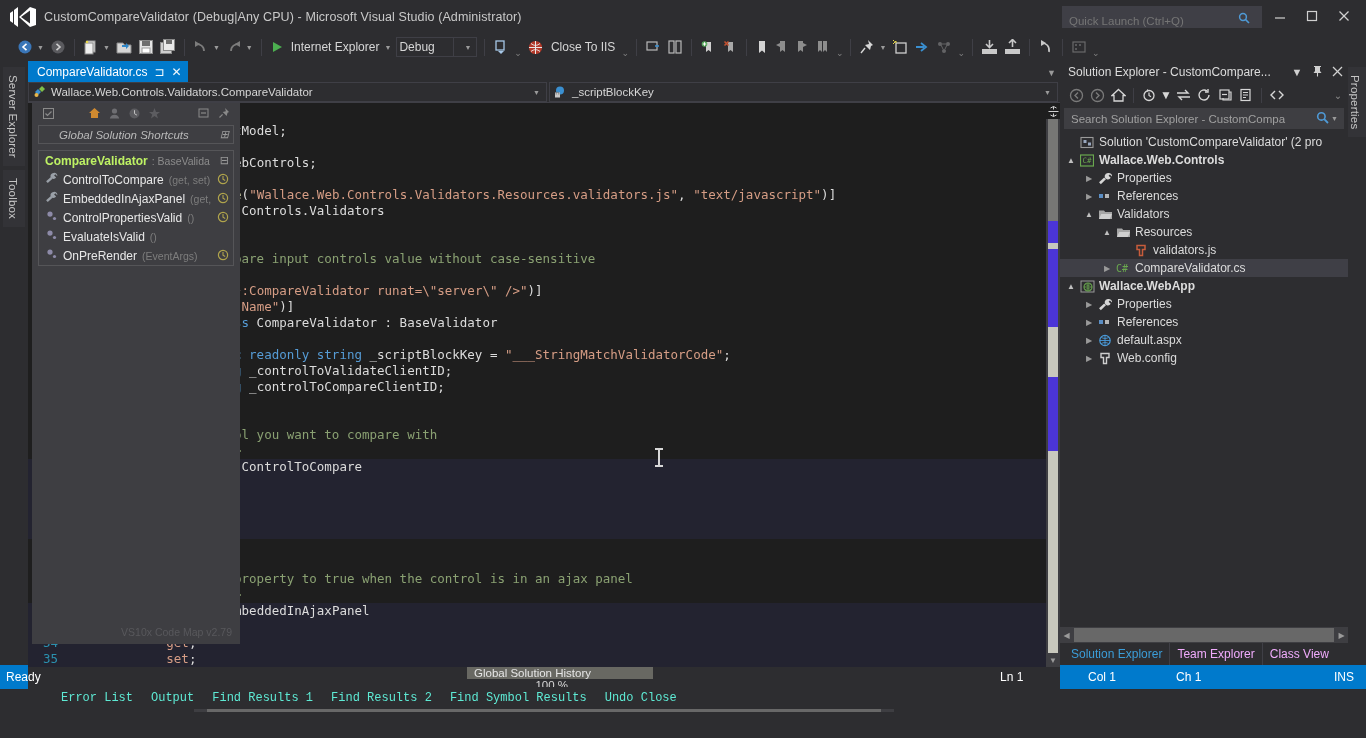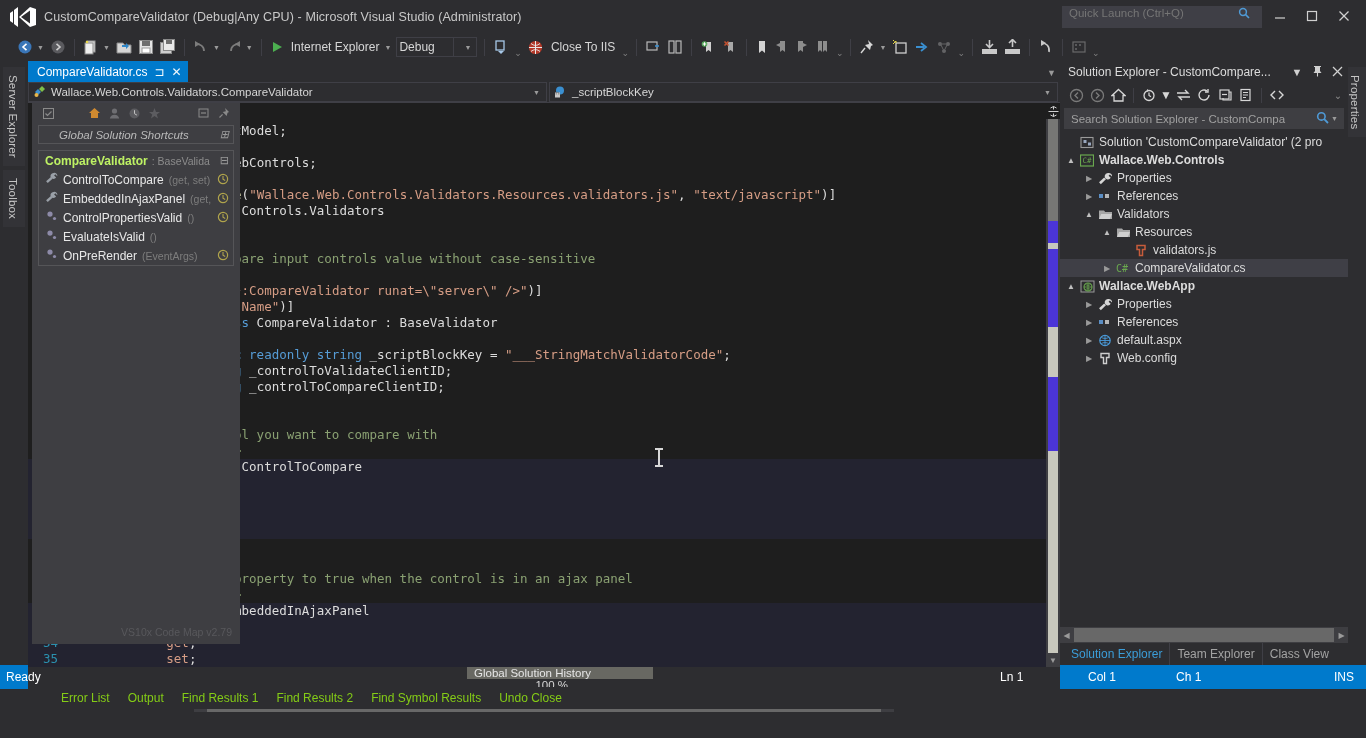--- a/index.html
+++ b/index.html
@@ -6,21 +6,21 @@
   html,body { width:1366px; height:738px; overflow:hidden; background:#2d2d30;
     font-family:"Liberation Sans", sans-serif; }
 
   
   .titlebar { height:34px; background:#2d2d30; display:flex; align-items:center;
     position:relative; }
   .vs-logo { width:26px; height:20px; margin-left:10px; position:relative; }
   .vs-logo svg { display:block; }
   .title-text { color:#c9c9c9; font-size:12.5px; margin-left:8px; letter-spacing:.1px; }
   .quicklaunch { position:absolute; right:104px; top:6px; width:200px; height:22px;
-    background:#3f3f46; border:1px solid #3f3f46; display:flex; align-items:flex-start; }
+    background:#3f3f46; border:1px solid #3f3f46; display:flex; align-items:flex-end; }
   .quicklaunch input { background:transparent; border:0; outline:0; color:#b9b9b9;
     font-size:11.5px; font-family:"Liberation Sans",sans-serif; width:170px;
     padding-left:6px; }
   .ql-icon { width:22px; text-align:center; color:#5b9bd5; font-size:12px; }
   .wincontrols { position:absolute; right:6px; top:4px; display:flex; gap:0px; }
   .wbtn { width:32px; height:24px; display:flex; align-items:center; justify-content:center;
     color:#d0d0d0; }
   .wbtn svg { display:block; }
 
   
@@ -141,22 +141,22 @@
   .zoom { width:60px; color:#d6d6d6; font-size:11.5px; text-align:right;
     padding-right:6px; }
   .zcar { font-size:7px; color:#9a9a9a; padding-right:6px; }
   .hscroll { flex:1; height:16px; background:#3e3e42; display:flex; align-items:center; }
   .hs-left, .hs-right { width:13px; color:#9a9a9a; font-size:8px; text-align:center; }
   .hs-thumb { height:14px; background:#686868; }
 
   
   .dockrow { height:22px; background:#2d2d30; display:flex; align-items:center;
     padding-left:24px; gap:0px; }
-  .dtab { color:#84cc16; font-size:12px; padding:6px 9px; height:22px;
-    display:flex; align-items:center; }
+  .dtab { color:#5eead4; font-size:12px; padding:6px 9px; height:22px;
+    display:flex; align-items:center;font-family:Liberation Mono, monospace; }
 
   
   .rightpanel { width:288px; background:#2d2d30; display:flex; flex-direction:column; }
   .se-head { height:22px; display:flex; align-items:center; padding:0 4px 0 8px;
     color:#dcdcdc; font-size:12px; gap:6px; }
   .se-head .t { flex:1; overflow:hidden; white-space:nowrap; }
   .se-head .i { color:#d0d0d0; font-size:11px; width:14px; text-align:center; }
   .se-toolbar { height:24px; display:flex; align-items:center; padding-left:6px;
     gap:1px; }
   .se-ic { width:20px; height:20px; display:flex; align-items:center;
@@ -173,21 +173,21 @@
     white-space:nowrap; }
   .tr.sel { background:#3f3f46; }
   .tr .exp { width:14px; text-align:center; color:#9a9a9a; font-size:8px; flex:none; }
   .tr .ico { width:18px; text-align:center; flex:none; display:flex;
     align-items:center; justify-content:center; }
   .tr .lb { padding-left:3px; }
   .tr.bold .lb { font-weight:bold; }
   .se-hscroll { height:16px; background:#3e3e42; display:flex; align-items:center;
     margin:0 0 0 0; }
   .se-tabs { height:22px; display:flex; align-items:center; padding-left:4px; }
-  .se-tab { font-size:12px; color:#a3a3a3; padding:0 7px; height:22px;
+  .se-tab { font-size:12px; color:#f0abfc; padding:0 7px; height:22px;
     display:flex; align-items:center; }
   .se-tab.active { color:#3b9dd8; border-right:1px solid #3f3f46; }
   .se-tab.sepr { border-right:1px solid #3f3f46; }
 
   
   .rightdock { width:18px; background:#2d2d30; padding-top:6px; }
   .rightdock .vtab { writing-mode:vertical-rl; background:#333337; color:#c5c5c5;
     font-size:11.5px; padding:8px 5px; width:18px; margin-left:0; }
 
   

